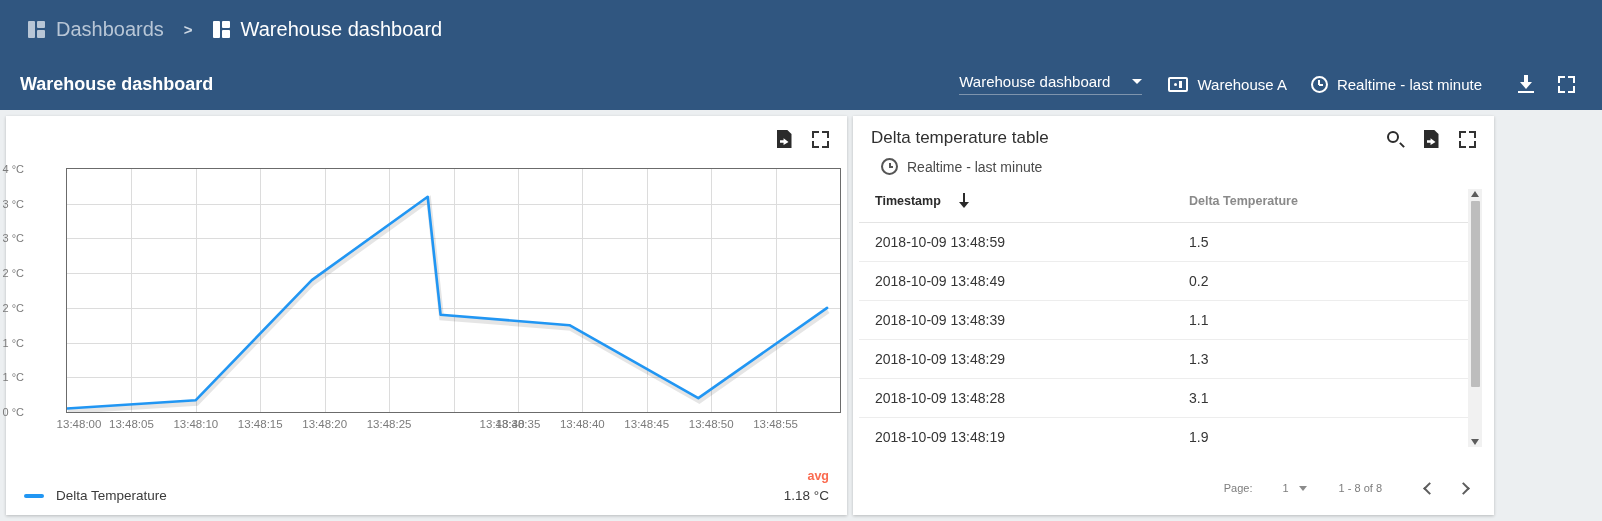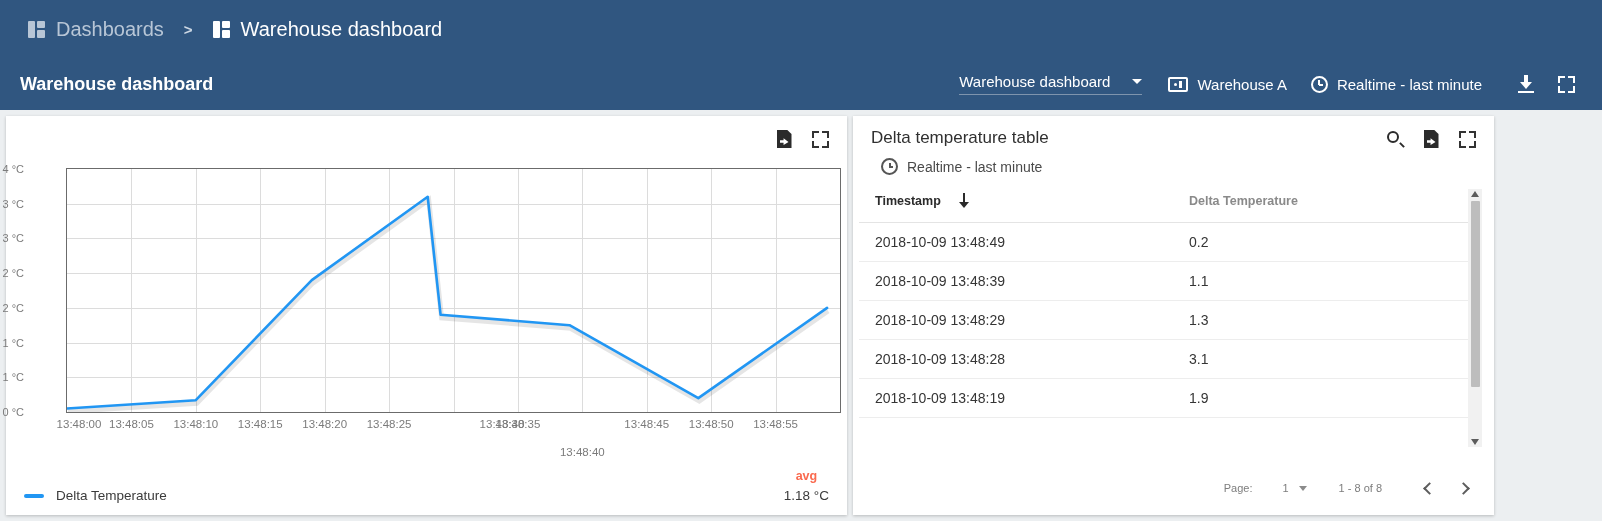--- a/index.html
+++ b/index.html
@@ -273,21 +273,21 @@
     position: absolute;
     left: 18px; right: 18px; bottom: 12px;
     display: flex;
     align-items: flex-end;
     justify-content: space-between;
   }
   .legend-item { display: flex; align-items: center; gap: 12px; }
   .legend-swatch { width: 20px; height: 4px; border-radius: 2px; background: #2196f3; }
   .legend-label { font-size: 13.5px; color: #3b3b3b; }
   .agg-block { text-align: right; }
-  .agg-head { font-size: 12.5px; font-weight: bold; color: #fa6a4f; margin-bottom: 5px; text-align: center; }
+  .agg-head { font-size: 12.5px; font-weight: bold; color: #fa6a4f; margin-bottom: 5px; }
   .agg-val { font-size: 13.5px; color: #3b3b3b; }
 
   
   .tbl-sub {
     display: flex; align-items: center; gap: 9px;
     padding-left: 28px;
     margin-top: -2px;
     margin-bottom: 12px;
   }
   .tbl-sub span { font-size: 14px; color: #4a4a4a; }
@@ -474,21 +474,21 @@
         </div>
       <div id="x-ticks">
           <div class="xtick" style="left: 57px; text-align: right;">13:48:00</div>
           <div class="xtick" style="left: 109.417px;">13:48:05</div>
           <div class="xtick" style="left: 173.833px;">13:48:10</div>
           <div class="xtick" style="left: 238.25px;">13:48:15</div>
           <div class="xtick" style="left: 302.667px;">13:48:20</div>
           <div class="xtick" style="left: 367.083px;">13:48:25</div>
           <div class="xtick" style="left: 440px; margin-left: 40px;">13:48:30</div>
           <div class="xtick" style="left: 495.917px;">13:48:35</div>
-          <div class="xtick" style="left: 560.333px; margin-top: 28px;">13:48:40</div>
+          <div class="xtick" style="left: 560.333px;">13:48:40</div>
           <div class="xtick" style="left: 624.75px;">13:48:45</div>
           <div class="xtick" style="left: 689.167px;">13:48:50</div>
           <div class="xtick" style="left: 753.583px;">13:48:55</div>
         </div>
       <div class="plot-box">
         <div id="gridlines">
             <div class="gridline-h" style="top: 34.7143px;"></div>
             <div class="gridline-h" style="top: 69.4286px;"></div>
             <div class="gridline-h" style="top: 104.143px;"></div>
             <div class="gridline-h" style="top: 138.857px;"></div>
@@ -562,20 +562,24 @@
               <span>Timestamp</span>
               <span class="sort-arrow"><span class="sh"></span><span class="hd"></span></span>
             </th>
             <th>
               <span>Delta Temperature</span>
             </th>
           </tr>
         </thead>
         <tbody id="tbody">
             <tr>
+              <td>2018-10-09 13:48:59</td>
+              <td>1.5</td>
+            </tr>
+            <tr>
               <td>2018-10-09 13:48:49</td>
               <td>0.2</td>
             </tr>
             <tr>
               <td>2018-10-09 13:48:39</td>
               <td>1.1</td>
             </tr>
             <tr>
               <td>2018-10-09 13:48:29</td>
               <td>1.3</td>

